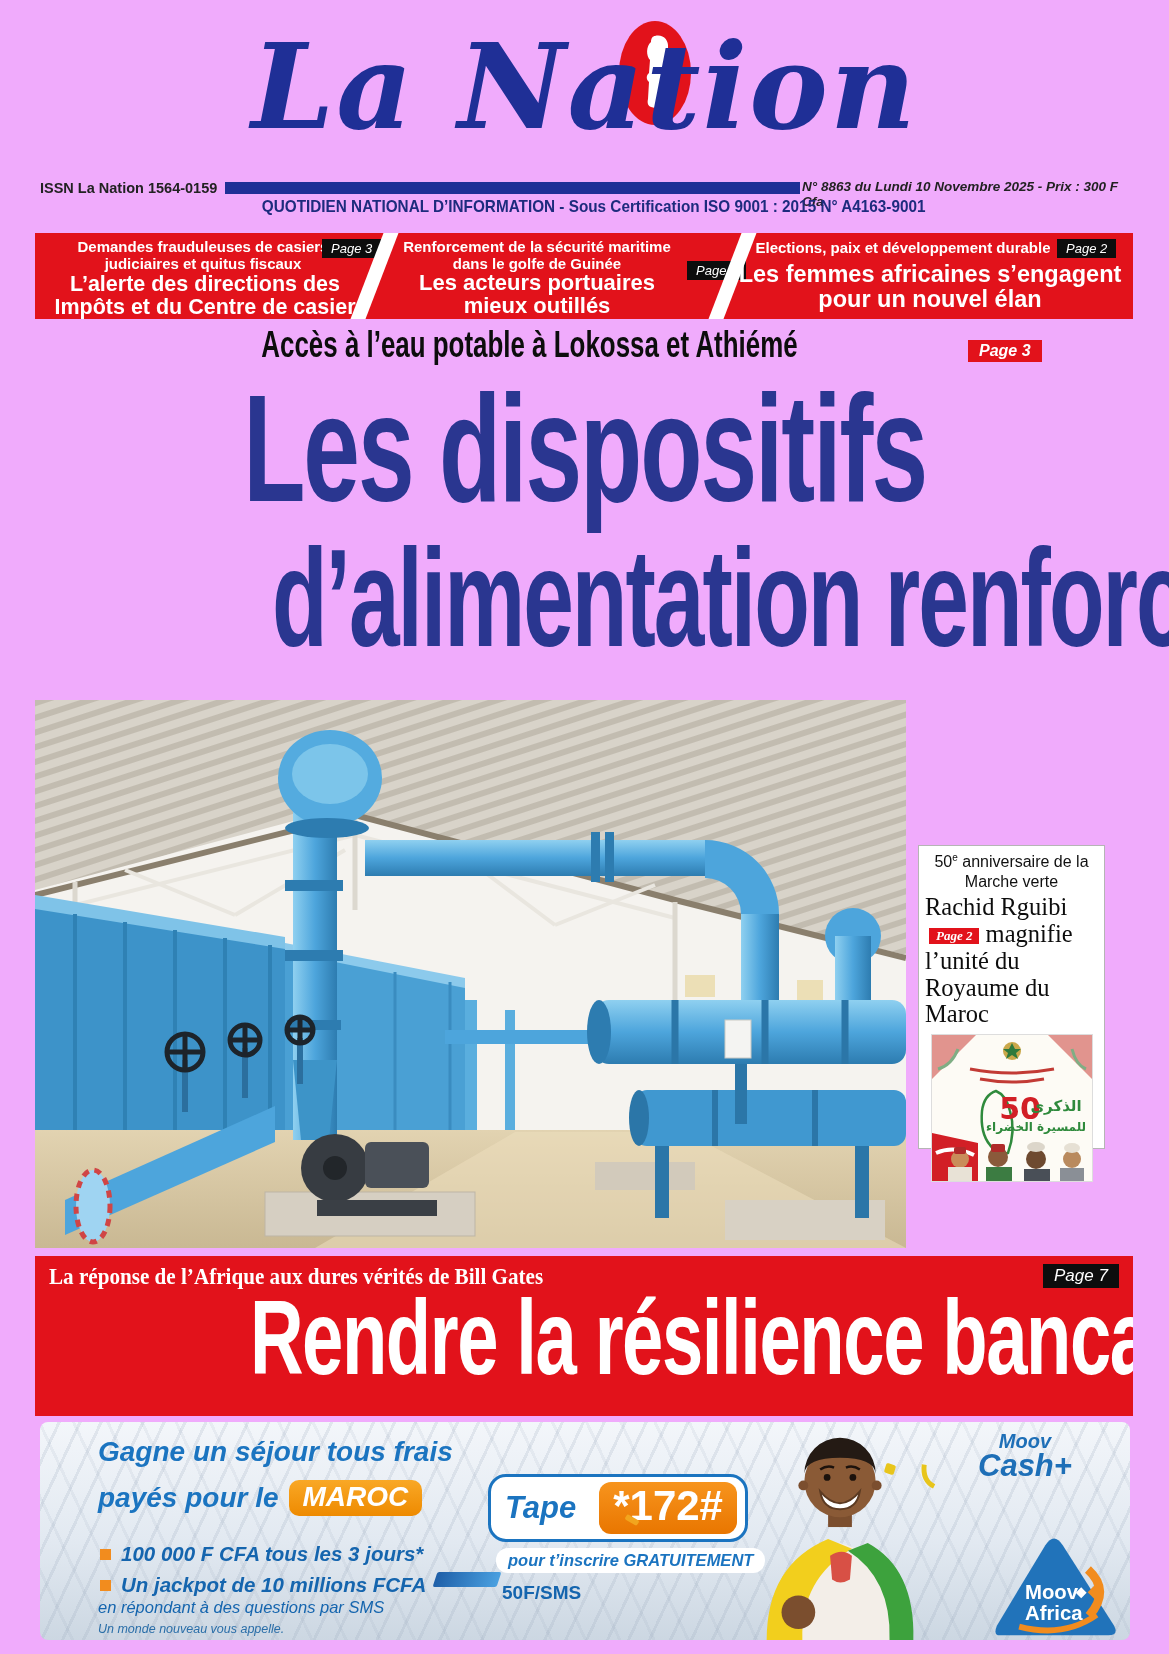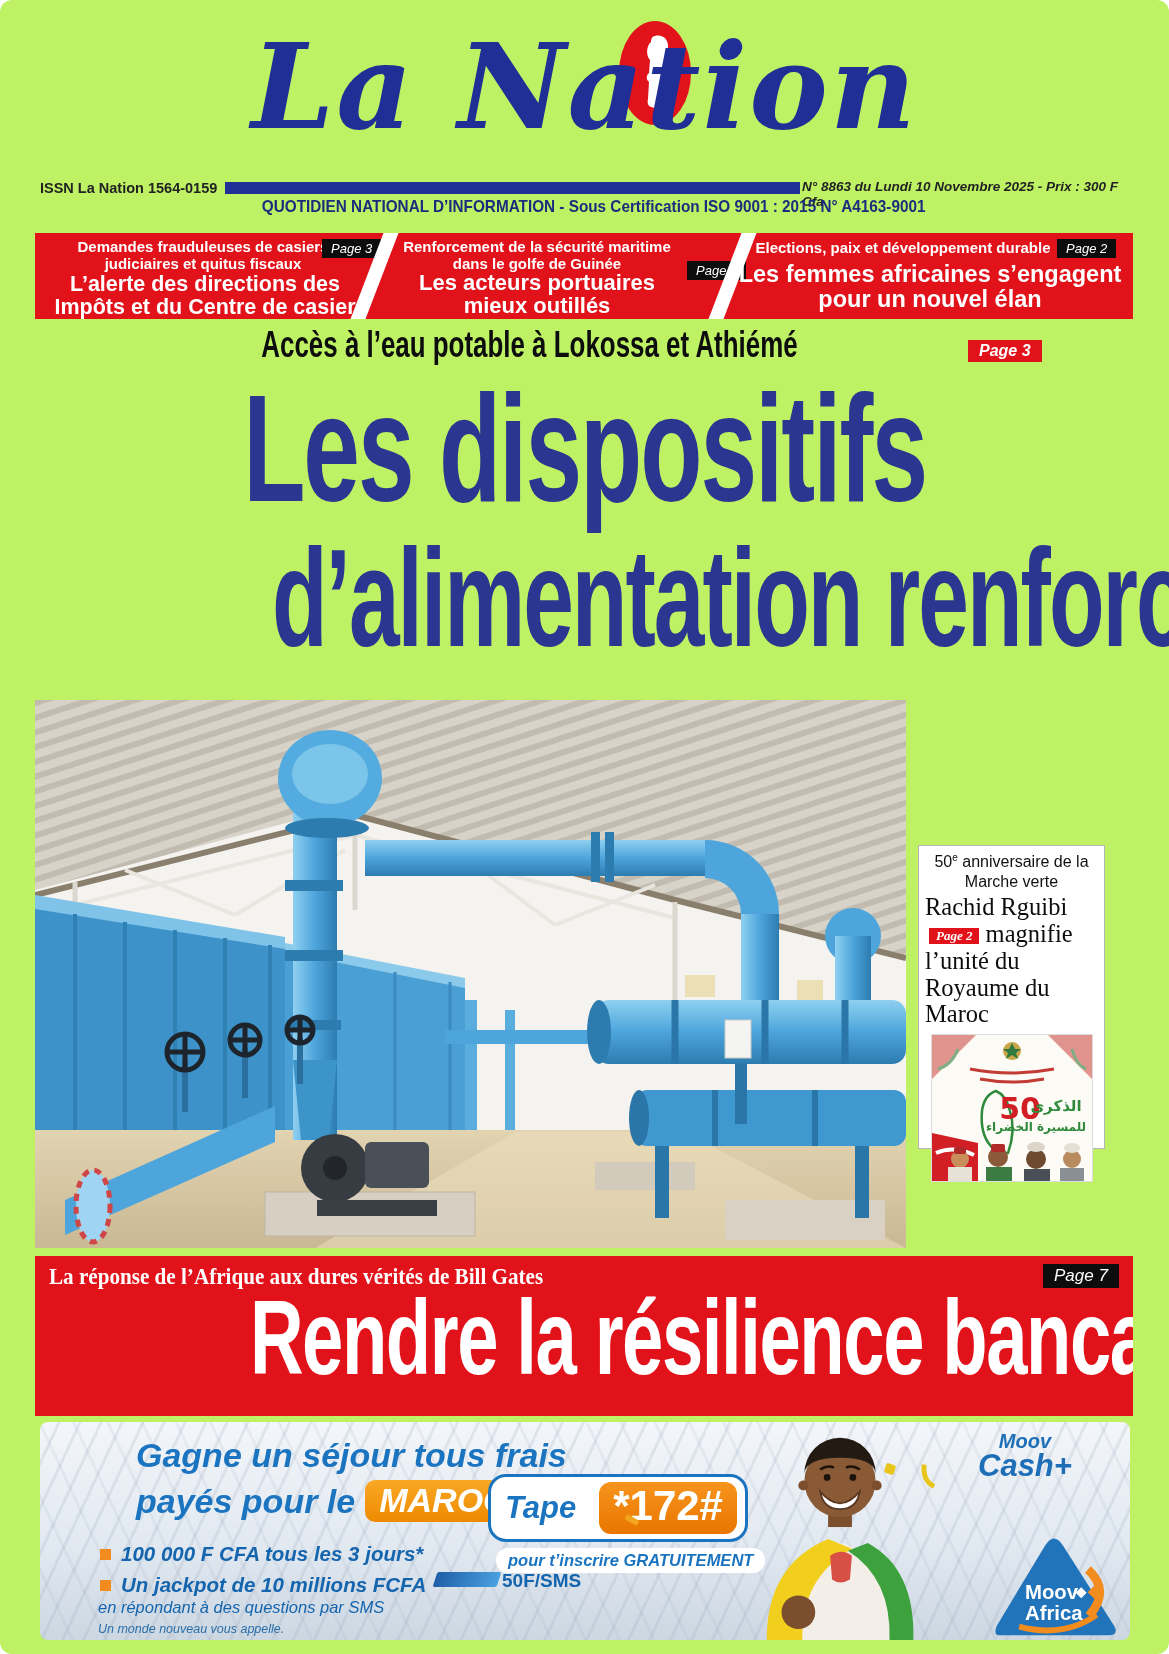--- a/index.html
+++ b/index.html
@@ -1,17 +1,17 @@
 <!DOCTYPE html>
 <html><head>
 <meta charset="utf-8">
 <style>
   html,body{margin:0;padding:0;background:#ffffff;}
-  #page{position:relative;width:1169px;height:1654px;background:#bef264;overflow:hidden;
-        font-family:"Liberation Sans",sans-serif;border-radius:12px;}
+  #page{position:relative;width:1169px;height:1654px;background:#f0abfc;overflow:hidden;
+        font-family:"Liberation Sans",sans-serif;}
   .abs{position:absolute;}
   .sqz{display:inline-block;white-space:nowrap;transform:scaleX(var(--sx,.8));transform-origin:50% 50%;}
   .sqzL{display:inline-block;white-space:nowrap;transform:scaleX(var(--sx,.85));transform-origin:0 50%;}
 
   
   .masthead-title{left:0;right:0;top:28px;text-align:center;
     font-family:"DejaVu Serif",serif;font-style:italic;font-weight:bold;
     font-size:118px;line-height:1;color:#1F2F96;letter-spacing:2px;}
   .benin-oval{left:618px;top:20px;width:74px;height:106px;}
   .issn{left:40px;top:179px;font-size:14.5px;font-weight:bold;color:#222;}
@@ -59,37 +59,37 @@
   .band-page{position:absolute;left:1008px;top:8px;font-size:17px;padding:2px 11px;}
   .band-hl{position:absolute;left:0;width:1098px;top:28px;text-align:center;font-weight:bold;
     font-size:106px;line-height:1;letter-spacing:-2px;}
 
   
   .ad{left:40px;top:1422px;width:1090px;height:218px;border-radius:8px;overflow:hidden;
     background:
       repeating-linear-gradient(115deg, rgba(150,165,185,0) 0 16px, rgba(150,165,185,.20) 16px 19px),
       repeating-linear-gradient(65deg, rgba(150,165,185,0) 0 28px, rgba(150,165,185,.13) 28px 31px),
       linear-gradient(180deg,#f3f6fa 0%,#e2e9f1 55%,#ccd7e2 100%);}
-  .ad-h{position:absolute;color:#1B74C0;font-weight:bold;font-style:italic;font-size:34px;line-height:1;margin-left:38px;}
+  .ad-h{position:absolute;color:#1B74C0;font-weight:bold;font-style:italic;font-size:28px;line-height:1;}
   .maroc-badge{display:inline-block;background:linear-gradient(180deg,#F9A826,#EE8A00);
     color:#fff;border-radius:10px;padding:3px 14px 5px;margin-left:10px;font-style:italic;font-weight:bold;}
   .ad-bullets{position:absolute;left:60px;top:120px;color:#1565AE;}
   .ad-bullet-row{display:flex;align-items:center;margin-bottom:7px;font-size:20.5px;
     font-weight:bold;font-style:italic;}
   .sq{width:11px;height:11px;background:#F28C1E;margin-right:10px;flex:0 0 auto;}
   .ad-note{position:absolute;left:58px;top:176px;color:#1565AE;font-style:italic;font-weight:normal;font-size:16.5px;}
   .ad-slogan{position:absolute;left:58px;top:200px;color:#2a6ea8;font-style:italic;font-size:12.5px;}
   .tape-pill{position:absolute;left:448px;top:52px;background:#fff;border:3px solid #1B74C0;
     border-radius:18px;display:flex;align-items:center;padding:5px 8px 5px 14px;}
   .tape-word{color:#1B74C0;font-weight:bold;font-style:italic;font-size:31px;margin-right:10px;}
   .ussd{background:linear-gradient(180deg,#F7941D,#E97600);color:#fff;border-radius:12px;
     font-size:42px;font-weight:bold;padding:0 14px 4px;margin-left:13px;}
   .subscribe-pill{position:absolute;left:456px;top:126px;background:#fff;border-radius:12px;
     color:#1B74C0;font-weight:bold;font-style:italic;font-size:16.5px;padding:3px 12px;}
-  .sms-price{position:absolute;left:462px;top:148px;color:#1565AE;font-weight:bold;font-size:19px;}
+  .sms-price{position:absolute;left:462px;top:160px;color:#1565AE;font-weight:bold;font-size:19px;}
   .man{position:absolute;left:640px;top:0;width:320px;height:218px;}
   .cash-brand{position:absolute;left:938px;top:10px;color:#1E6FB7;font-weight:bold;font-style:italic;
     line-height:.95;text-align:center;}
   .cash-brand .l1{font-size:20px;display:block;}
   .cash-brand .l2{font-size:31px;display:block;}
   .moov-logo{position:absolute;left:952px;top:106px;width:126px;height:110px;}
   .confetti{position:absolute;border-radius:2px;}
 </style>
 </head>
 <body>

